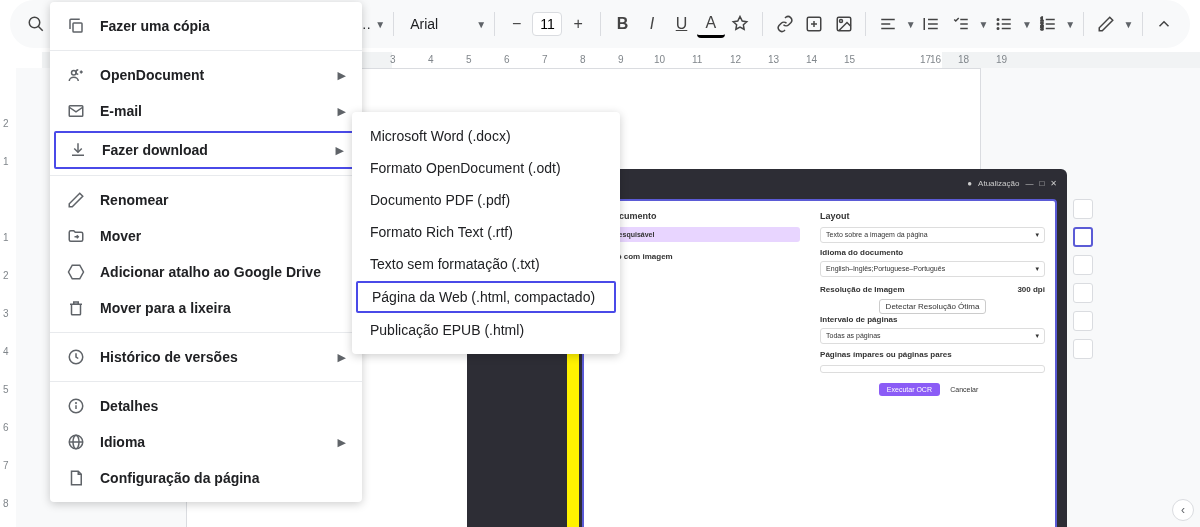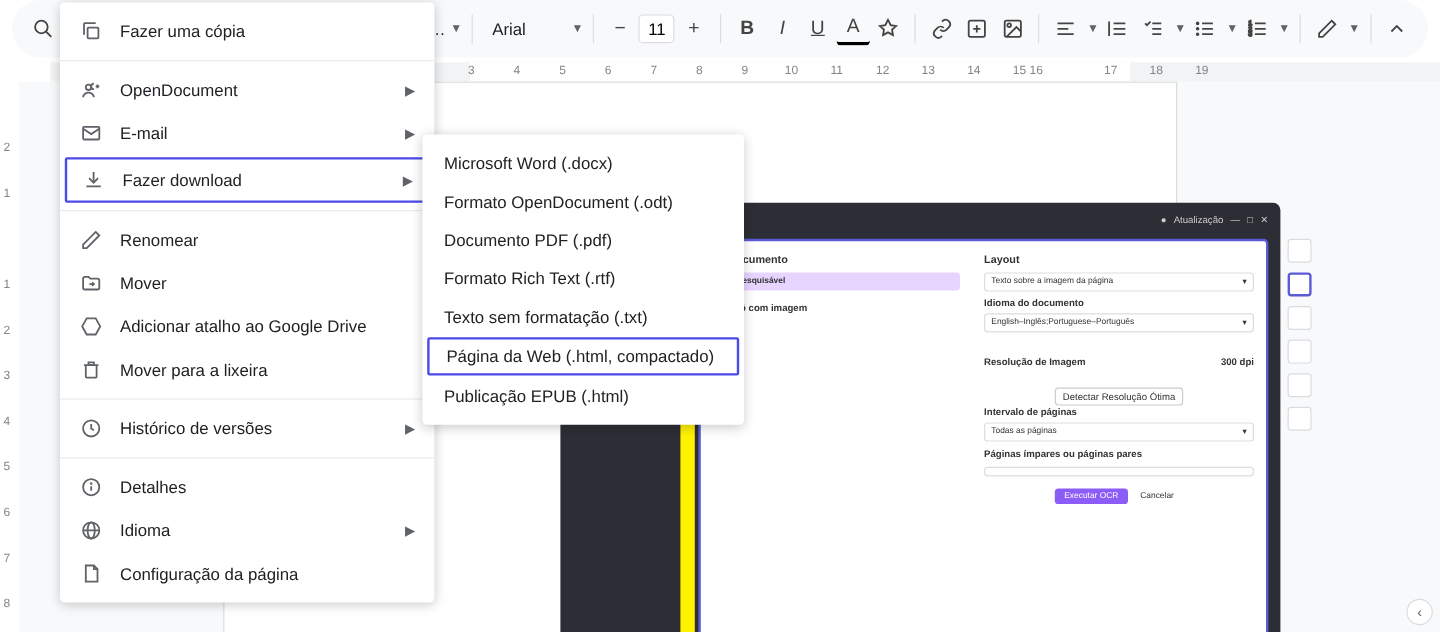--- a/index.html
+++ b/index.html
@@ -39,21 +39,21 @@
     .doc-topbar { position: absolute; top: 4px; left: 10px; right: 10px; height: 20px; display: flex; align-items: center; justify-content: flex-end; gap: 6px; }
     .doc-topbar-item { color: #ccc; font-size: 8px; }
     .doc-sidebar-icons { position: absolute; right: -30px; top: 30px; width: 24px; display: flex; flex-direction: column; gap: 8px; }
     .doc-side-icon { width: 20px; height: 20px; border: 1px solid #dadce0; border-radius: 3px; background: #fff; }
     .doc-side-icon.active { border: 2px solid #5b5bd6; }
     
     .context-menu { position: absolute; left: 50px; top: 2px; width: 312px; background: #fff; border-radius: 4px; box-shadow: 0 2px 10px rgba(0,0,0,0.2); padding: 6px 0; z-index: 100; }
     .menu-item { display: flex; align-items: center; height: 36px; padding: 0 16px; font-size: 14px; color: #202124; cursor: pointer; position: relative; }
     .menu-item.highlighted { border: 2.5px solid #4a4ae8; border-radius: 2px; margin: 2px 4px; height: 38px; padding: 0 12px; }
     .menu-icon { width: 20px; height: 20px; margin-right: 14px; display: flex; align-items: center; justify-content: center; color: #5f6368; }
-    .menu-label { flex: 1; }
+    .menu-label { flex: 1; font-weight: bold; }
     .menu-arrow { font-size: 11px; color: #5f6368; }
     .menu-sep { height: 1px; background: #e8eaed; margin: 6px 0; }
     
     .submenu { position: absolute; left: 352px; top: 112px; width: 268px; background: #fff; border-radius: 4px; box-shadow: 0 2px 10px rgba(0,0,0,0.2); padding: 8px 0; z-index: 101; }
     .sub-item { display: flex; align-items: center; height: 32px; padding: 0 18px; font-size: 14px; color: #202124; cursor: pointer; }
     .sub-item.highlighted { border: 2.5px solid #4a4ae8; border-radius: 2px; margin: 1px 4px; padding: 0 14px; }
     
     .scroll-corner { position: absolute; right: 6px; bottom: 6px; width: 22px; height: 22px; border: 1px solid #dadce0; border-radius: 11px; display: flex; align-items: center; justify-content: center; font-size: 12px; color: #5f6368; background: #fff; }
   </style>
 </head>
@@ -185,21 +185,21 @@
     <span class="ruler-mark" style="left:462px">6</span>
     <span class="ruler-mark" style="left:500px">7</span>
     <span class="ruler-mark" style="left:538px">8</span>
     <span class="ruler-mark" style="left:576px">9</span>
     <span class="ruler-mark" style="left:612px">10</span>
     <span class="ruler-mark" style="left:650px">11</span>
     <span class="ruler-mark" style="left:688px">12</span>
     <span class="ruler-mark" style="left:726px">13</span>
     <span class="ruler-mark" style="left:764px">14</span>
     <span class="ruler-mark" style="left:802px">15</span>
-    <span class="ruler-mark" style="left:816px">16</span>
+    <span class="ruler-mark" style="left:888px">16</span>
     <span class="ruler-mark" style="left:878px">17</span>
     <span class="ruler-mark" style="left:916px">18</span>
     <span class="ruler-mark" style="left:954px">19</span>
   </div>
 </div>
 
 <div class="outline-btn">
   <svg width="18" height="18" viewBox="0 0 24 24" fill="none" stroke="#5f6368" stroke-width="2">
       <line x1="8" y1="6" x2="21" y2="6"></line>
       <line x1="4" y1="12" x2="21" y2="12"></line>
@@ -242,21 +242,21 @@
             <div class="doc-heading">Layout</div>
             <div class="doc-field">
                 <span>Texto sobre a imagem da página</span>
                 <span>▾</span>
               </div>
             <div style="font-weight:bold;margin:4px 0">Idioma do documento</div>
             <div class="doc-field">
                 <span>English–Inglês;Portuguese–Português</span>
                 <span>▾</span>
               </div>
-            <div style="font-weight:bold;margin:20px 0;display:flex;justify-content:space-between">
+            <div style="font-weight:bold;margin:8px 0;display:flex;justify-content:space-between">
                 <span>Resolução de Imagem</span>
                 <span>300 dpi</span>
               </div>
             <div style="text-align:center;margin:4px 0"><span style="border:1px solid #ccc;padding:2px 6px;border-radius:3px">Detectar Resolução Ótima</span></div>
             <div style="font-weight:bold;margin:4px 0">Intervalo de páginas</div>
             <div class="doc-field">
                 <span>Todas as páginas</span>
                 <span>▾</span>
               </div>
             <div style="font-weight:bold;margin:6px 0">Páginas ímpares ou páginas pares</div>

